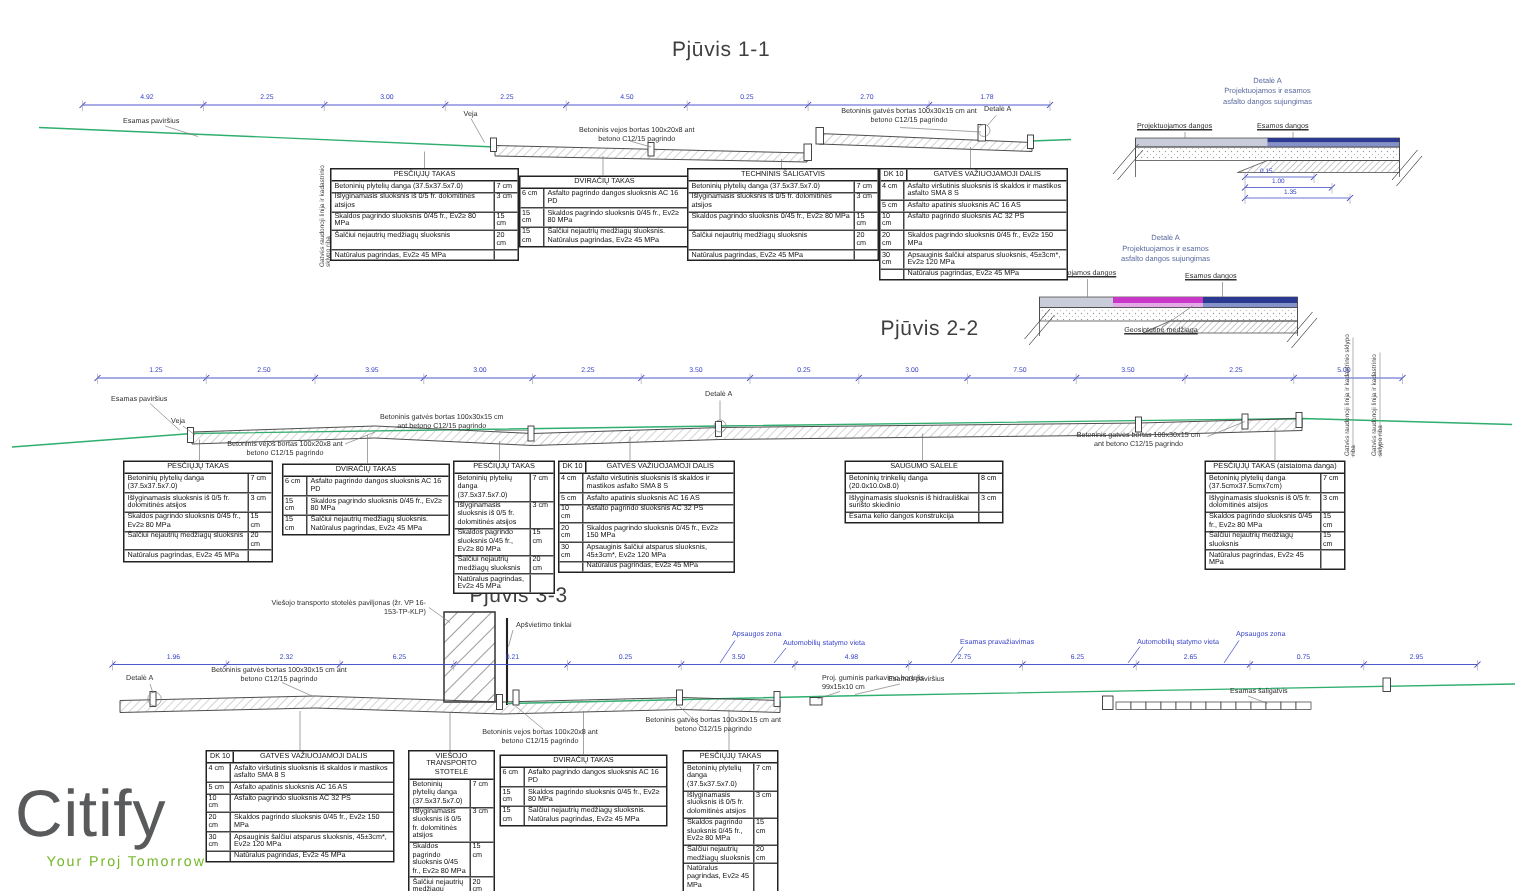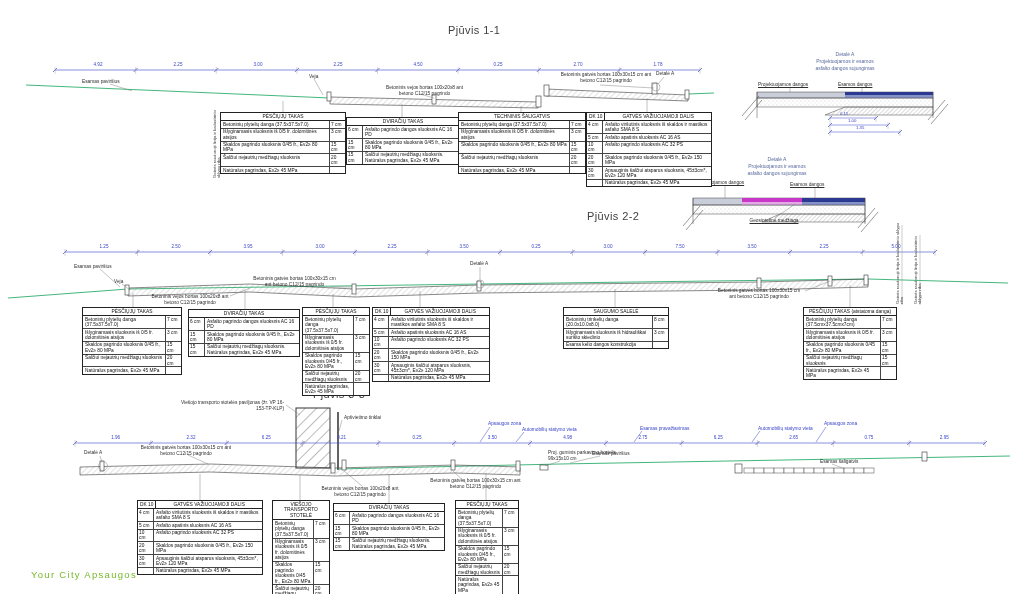--- a/index.html
+++ b/index.html
@@ -1,19 +1,19 @@
 <!DOCTYPE html>
 <html><head>
 <meta charset="utf-8">
 <style>
   html,body{margin:0;padding:0;background:#fff;}
   .canvas{position:relative;width:1024px;height:594px;background:#fff;overflow:hidden;
           font-family:"Liberation Sans",sans-serif;}
   svg.linework{position:absolute;left:0;top:0;z-index:1;}
-  .sect-title{position:absolute;font-size:11px;color:#3f3f3f;letter-spacing:.4px;z-index:2;}
+  .sect-title{position:absolute;font-size:14px;color:#3f3f3f;letter-spacing:.4px;z-index:2;}
   .dims{position:absolute;display:flex;justify-content:space-around;color:#3a46c8;
         font-size:4.6px;z-index:2;}
   .dims span{white-space:nowrap;}
   .ann{position:absolute;font-size:4.8px;color:#2f2f2f;z-index:2;line-height:1.18;}
   .ann.blue{color:#3a46c8;}
   .ann.u{text-decoration:underline;}
   .ann.c{text-align:center;}
   .ann.r{text-align:right;}
   .vlabel{position:absolute;writing-mode:vertical-rl;transform:rotate(180deg);
           font-size:4.3px;color:#444;z-index:2;line-height:1;}
@@ -735,15 +735,16 @@
       <div class="trw">
         <span class="ct">Šalčiui nejautrių medžiagų sluoksnis</span>
         <span class="cv">20 cm</span>
       </div>
       <div class="trw">
         <span class="ct">Natūralus pagrindas, Ev2≥ 45 MPa</span>
         <span class="cv"></span>
       </div>
     </div>
 
-  <div class="logo-tag">Your City Apsaugos</div>
+  <div class="logo-name">Citify</div>
+  <div class="logo-tag">Your Proj Tomorrow</div>
 
 </div>
 
 </body></html>

